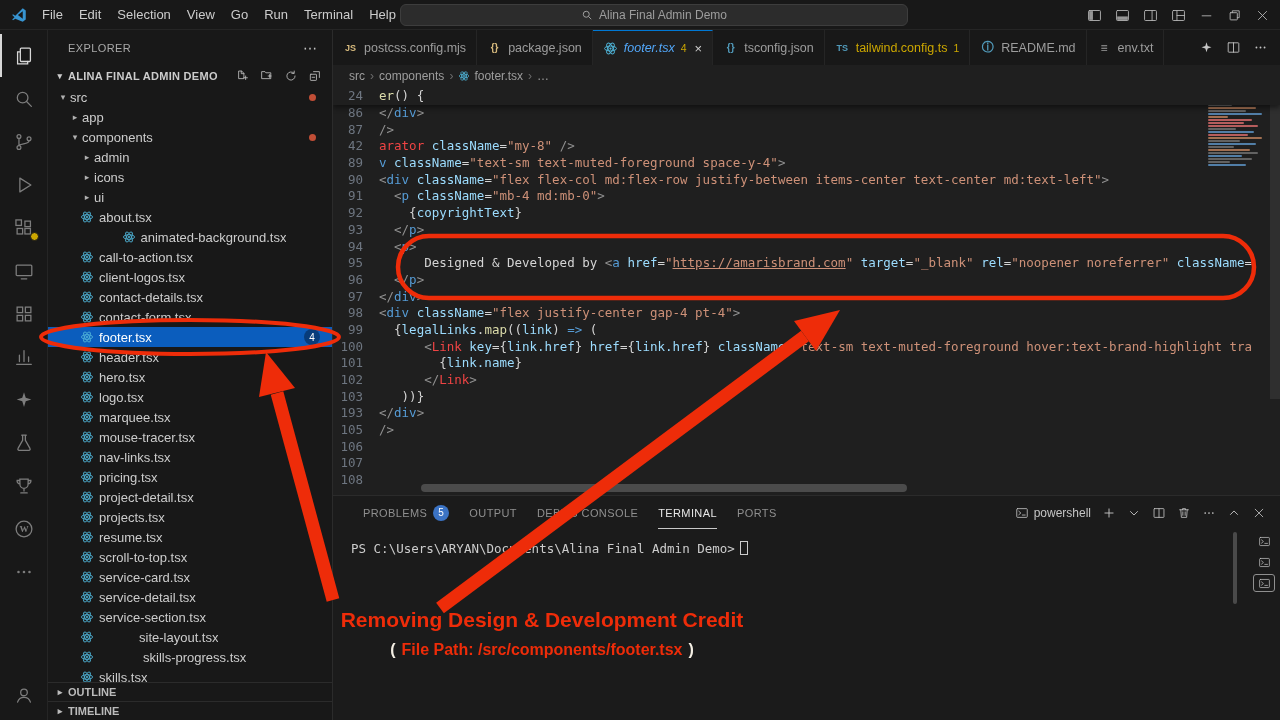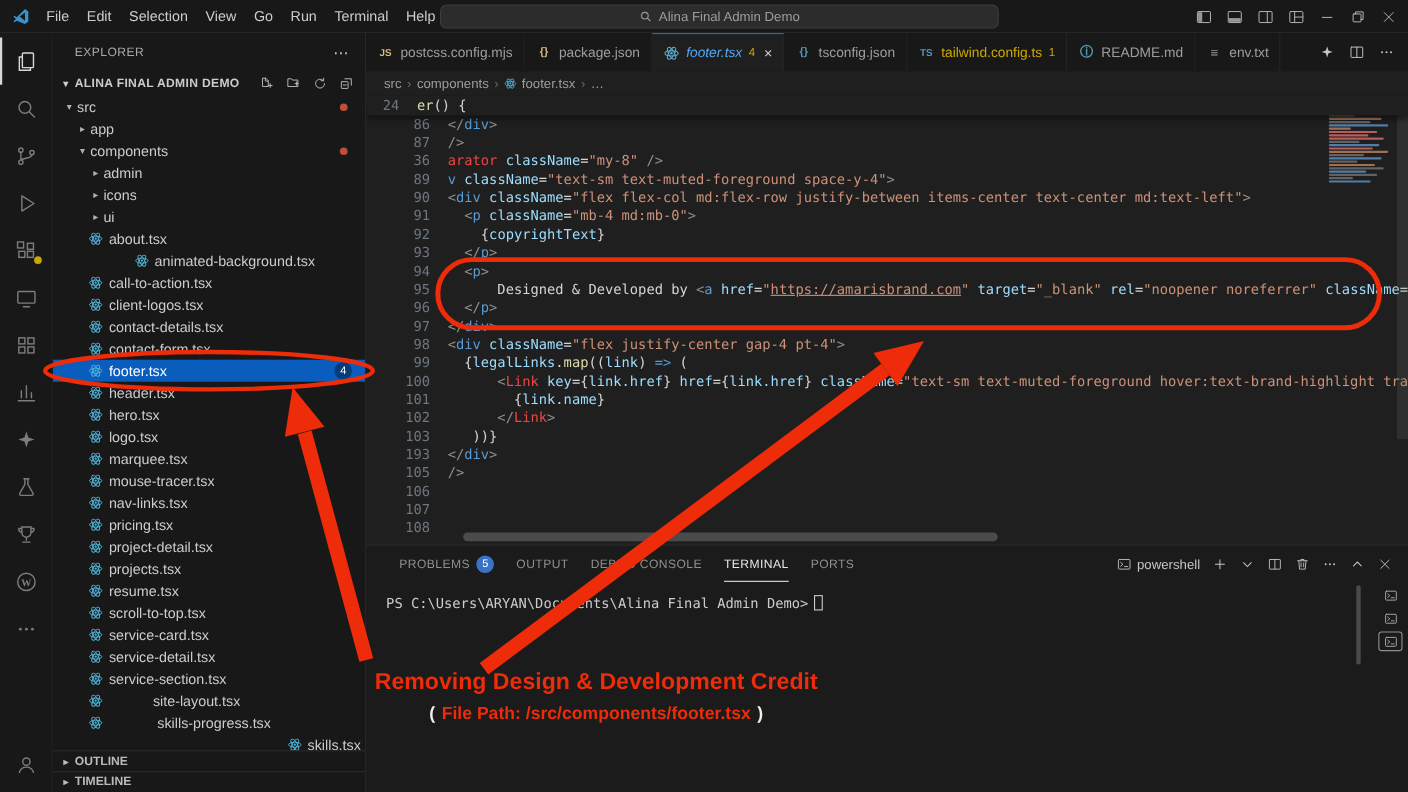--- a/index.html
+++ b/index.html
@@ -65,21 +65,21 @@
   .tab-actions span { display:flex; cursor:pointer; }
   .tab-actions svg { width:15px; height:15px; }
 
   .breadcrumbs { height:22px; display:flex; align-items:center; gap:5px; padding-left:16px; font-size:12px; color:#9d9d9d; flex:none; background:#1f1f1f; }
   .bc-sep { color:#6b6b6b; }
   .bc-item { display:flex; align-items:center; gap:4px; cursor:pointer; }
   .bc-item svg { width:12px; height:12px; }
 
   .editor-wrap { flex:1; position:relative; overflow:hidden; font-family:"DejaVu Sans Mono", monospace; font-size:12.5px; }
   .sticky { position:absolute; left:0; right:0; top:0; height:18px; background:#1f1f1f; box-shadow:0 3px 5px rgba(0,0,0,.45); display:flex; align-items:center; z-index:2; white-space:pre; }
-  .lines { position:absolute; left:0; right:0; top:18px;margin-left:28px; }
+  .lines { position:absolute; left:0; right:0; top:18px; }
   .cline { height:16.7px; line-height:16.7px; display:flex; white-space:pre; }
   .lnum { width:46px; flex:none; text-align:right; padding-right:16px; color:#6e7681; }
   .c-plain{color:#d4d4d4} .c-tag{color:#569cd6} .c-attr{color:#9cdcfe} .c-str{color:#ce9178}
   .c-comp{color:#ef4444} .c-fn{color:#dcdcaa} .c-punc{color:#909090}
   .c-link{color:#ce9178; text-decoration:underline}
 
   .minimap { position:absolute; right:10px; top:2px; width:62px; display:flex; flex-direction:column; align-items:flex-start; z-index:1; }
   .mm-bar { height:2px; margin-bottom:1px; border-radius:1px; opacity:.85; }
   .vscroll { position:absolute; right:0; top:0; width:10px; height:312px; background:rgba(121,121,121,.18); }
   .hscroll { position:absolute; left:88px; bottom:3px; width:486px; height:8px; border-radius:4px; background:#4b4b4b; }
@@ -660,21 +660,21 @@
               <g stroke="#4fb4d8" fill="none" stroke-width="1">
                 <ellipse cx="8" cy="8" rx="6.4" ry="2.6"></ellipse>
                 <ellipse cx="8" cy="8" rx="6.4" ry="2.6" transform="rotate(60 8 8)"></ellipse>
                 <ellipse cx="8" cy="8" rx="6.4" ry="2.6" transform="rotate(120 8 8)"></ellipse>
               </g>
               <circle cx="8" cy="8" r="1.2" fill="#4fb4d8"></circle>
             </svg>
           </span>
           <span class="tlabel">skills-progress.tsx</span>
         </div>
-        <div class="trow" style="padding-left: 32px; justify-content: flex-end;">
+        <div class="trow" style="padding-left: 32px;">
           <span class="ficon" style="display: inline-flex;">
             <svg viewBox="0 0 16 16">
               <g stroke="#4fb4d8" fill="none" stroke-width="1">
                 <ellipse cx="8" cy="8" rx="6.4" ry="2.6"></ellipse>
                 <ellipse cx="8" cy="8" rx="6.4" ry="2.6" transform="rotate(60 8 8)"></ellipse>
                 <ellipse cx="8" cy="8" rx="6.4" ry="2.6" transform="rotate(120 8 8)"></ellipse>
               </g>
               <circle cx="8" cy="8" r="1.2" fill="#4fb4d8"></circle>
             </svg>
           </span>
@@ -784,21 +784,21 @@
         <span class="bc-item">
           <span class="bc-label">…</span>
         </span>
       </div>
 
     <div class="editor-wrap">
       <div class="sticky" id="sticky"><div class="cline"><span class="lnum">24</span><span class="c-fn">er</span><span class="c-plain">() {</span></div></div>
       <div class="lines" id="lines">
           <div class="cline"><span class="lnum">86</span><span class="c-punc">&lt;/</span><span class="c-tag">div</span><span class="c-punc">&gt;</span></div>
           <div class="cline"><span class="lnum">87</span><span class="c-punc">/&gt;</span></div>
-          <div class="cline"><span class="lnum">36</span><span class="c-comp">arator </span><span class="c-attr">className</span><span class="c-plain">=</span><span class="c-str">"my-8"</span><span class="c-punc"> /&gt;</span></div>
+          <div class="cline"><span class="lnum">42</span><span class="c-comp">arator </span><span class="c-attr">className</span><span class="c-plain">=</span><span class="c-str">"my-8"</span><span class="c-punc"> /&gt;</span></div>
           <div class="cline"><span class="lnum">89</span><span class="c-tag">v </span><span class="c-attr">className</span><span class="c-plain">=</span><span class="c-str">"text-sm text-muted-foreground space-y-4"</span><span class="c-punc">&gt;</span></div>
           <div class="cline"><span class="lnum">90</span><span class="c-punc">&lt;</span><span class="c-tag">div</span><span class="c-plain"> </span><span class="c-attr">className</span><span class="c-plain">=</span><span class="c-str">"flex flex-col md:flex-row justify-between items-center text-center md:text-left"</span><span class="c-punc">&gt;</span></div>
           <div class="cline"><span class="lnum">91</span><span class="c-punc">  &lt;</span><span class="c-tag">p</span><span class="c-plain"> </span><span class="c-attr">className</span><span class="c-plain">=</span><span class="c-str">"mb-4 md:mb-0"</span><span class="c-punc">&gt;</span></div>
           <div class="cline"><span class="lnum">92</span><span class="c-plain">    {</span><span class="c-attr">copyrightText</span><span class="c-plain">}</span></div>
           <div class="cline"><span class="lnum">93</span><span class="c-punc">  &lt;/</span><span class="c-tag">p</span><span class="c-punc">&gt;</span></div>
           <div class="cline"><span class="lnum">94</span><span class="c-punc">  &lt;</span><span class="c-tag">p</span><span class="c-punc">&gt;</span></div>
           <div class="cline"><span class="lnum">95</span><span class="c-plain">      Designed &amp; Developed by </span><span class="c-punc">&lt;</span><span class="c-tag">a</span><span class="c-plain"> </span><span class="c-attr">href</span><span class="c-plain">=</span><span class="c-str">"</span><span class="c-link">https://amarisbrand.com</span><span class="c-str">"</span><span class="c-plain"> </span><span class="c-attr">target</span><span class="c-plain">=</span><span class="c-str">"_blank"</span><span class="c-plain"> </span><span class="c-attr">rel</span><span class="c-plain">=</span><span class="c-str">"noopener noreferrer"</span><span class="c-plain"> </span><span class="c-attr">className</span><span class="c-plain">=</span></div>
           <div class="cline"><span class="lnum">96</span><span class="c-punc">  &lt;/</span><span class="c-tag">p</span><span class="c-punc">&gt;</span></div>
           <div class="cline"><span class="lnum">97</span><span class="c-punc">&lt;/</span><span class="c-tag">div</span><span class="c-punc">&gt;</span></div>
           <div class="cline"><span class="lnum">98</span><span class="c-punc">&lt;</span><span class="c-tag">div</span><span class="c-plain"> </span><span class="c-attr">className</span><span class="c-plain">=</span><span class="c-str">"flex justify-center gap-4 pt-4"</span><span class="c-punc">&gt;</span></div>

